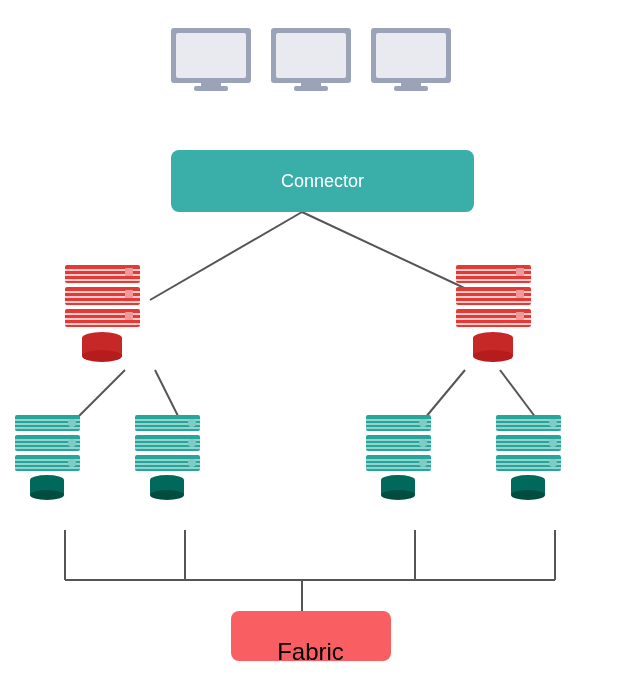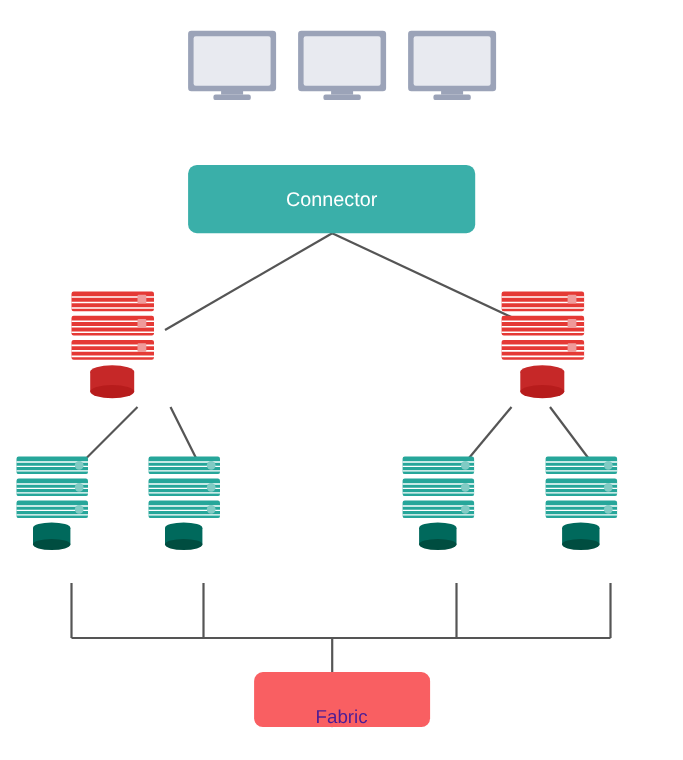--- a/index.html
+++ b/index.html
@@ -27,21 +27,21 @@
       display: flex;
       justify-content: center;
       gap: 10px;
     }
 
     
     .connector-box {
       position: absolute;
       top: 150px;
       left: 171px;
-      width: 261px;
+      width: 303px;
       height: 62px;
       background: #3aafa9;
       border-radius: 8px;
       display: flex;
       align-items: center;
       justify-content: center;
     }
     .connector-label {
       color: #ffffff;
       font-size: 18px;
@@ -111,22 +111,22 @@
       transform: translateX(-50%);
       width: 160px;
       height: 50px;
       background: #f95f62;
       border-radius: 8px;
       display: flex;
       align-items: center;
       justify-content: center;
     }
     .fabric-label {
-      color: #4c1d95;
-      font-size: 17px;
+      color: #000000;
+      font-size: 24px;
       font-weight: 500;
       margin-top: 32px;
     }
 
     
     .computer-icon {
       width: 90px;
       height: 80px;
     }
 

